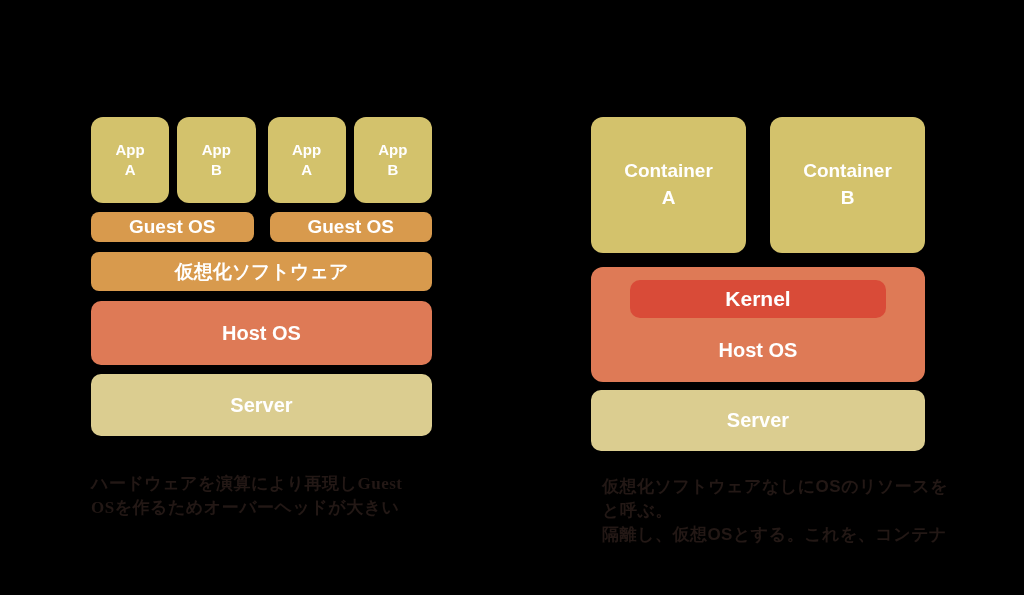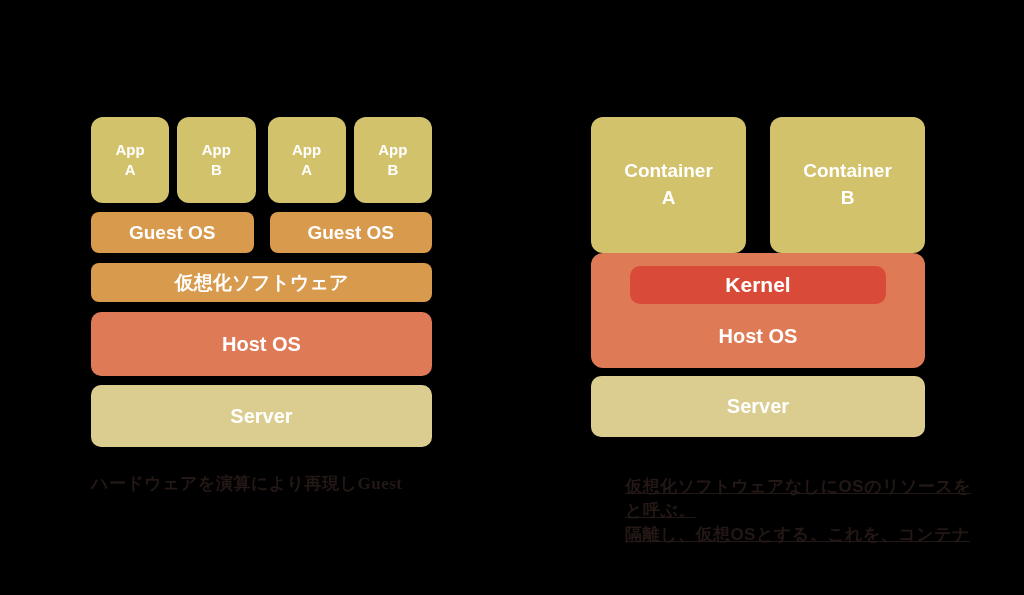--- a/index.html
+++ b/index.html
@@ -36,21 +36,21 @@
   
   .apps-row { display: flex; gap: 12px; height: 86px; }
   .vm-group { flex: 1; display: flex; gap: 8px; }
   .app-box {
     flex: 1;
     background: var(--yellow);
     border-radius: 12px;
     font-size: 15px;
     line-height: 1.35;
   }
-  .guest-row { display: flex; gap: 16px; height: 41px; margin-top: 9px; }
+  .guest-row { display: flex; gap: 16px; height: 30px; margin-top: 9px; }
   .guest-box {
     flex: 1;
     background: var(--orange);
     border-radius: 8px;
     font-size: 19px;
   }
   .virt-box {
     height: 39px;
     margin-top: 10px;
     background: var(--orange);
@@ -77,21 +77,21 @@
   .containers-row { display: flex; gap: 24px; height: 136px; }
   .container-box {
     flex: 1;
     background: var(--yellow);
     border-radius: 12px;
     font-size: 19px;
     line-height: 1.4;
   }
   .host-box-right {
     height: 115px;
-    margin-top: 0;
+    margin-top: 14px;
     background: var(--salmon);
     border-radius: 12px;
     display: flex;
     flex-direction: column;
     align-items: center;
     box-sizing: border-box;
   }
   .kernel-box {
     width: 256px;
     height: 38px;
@@ -115,21 +115,21 @@
   .caption {
     position: absolute;
     color: var(--caption, #231815);
     font-weight: bold;
     font-size: 17px;
     line-height: 24px;
     letter-spacing: 0.5px;
     white-space: nowrap;
   }
   .caption-left  { left: 91px;  top: 472px; font-family: Liberation Serif, serif; }
-  .caption-right { left: 625px; top: 475px; text-decoration: underline; }
+  .caption-right { left: 602px; top: 475px; }
 </style>
 </head>
 <body>
 
 <div class="stage">
 
   <div class="col col-left">
     <div class="apps-row">
       <div class="vm-group">
         <div class="box app-box">
@@ -188,20 +188,21 @@
       <div class="host-label">Host OS</div>
     </div>
 
     <div class="box server-box server-right">
       <span>Server</span>
     </div>
   </div>
 
   <div class="caption caption-left">
     <div>ハードウェアを演算により再現しGuest</div>
+    <div>OSを作るためオーバーヘッドが大きい</div>
   </div>
   <div class="caption caption-right">
     <div>仮想化ソフトウェアなしにOSのリソースを</div>
     <div>と呼ぶ。</div>
     <div>隔離し、仮想OSとする。これを、コンテナ</div>
   </div>
 
 </div>
 
 </body></html>

